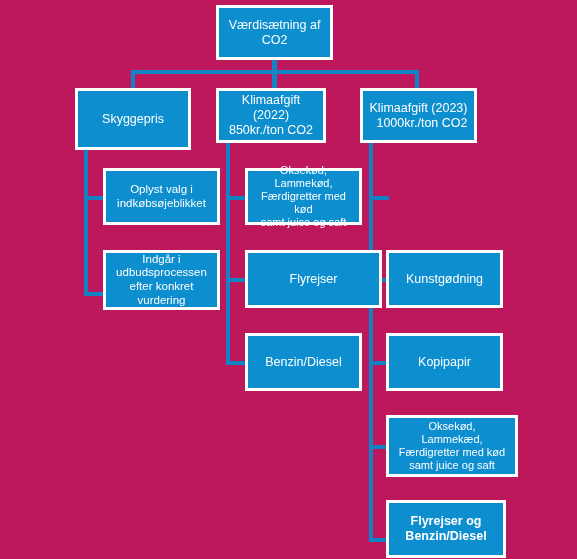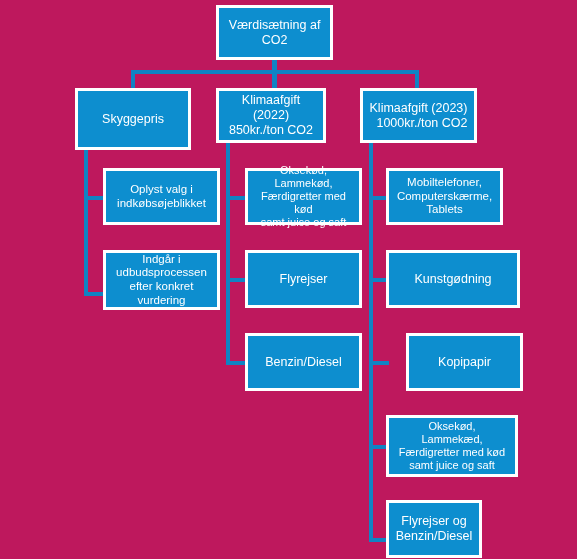--- a/index.html
+++ b/index.html
@@ -79,28 +79,25 @@
   <div class="node small" style="left:103px; top:250px; width:117px; height:60px;">Indgår i
 udbudsprocessen
 efter konkret
 vurdering</div>
   <div class="node small" style="left:103px; top:168px; width:117px; height:57px;">Oplyst valg i
 indkøbsøjeblikket</div>
 
   <div class="node tiny" style="left:245px; top:168px; width:117px; height:57px;">Oksekød, Lammekød,
 Færdigretter med kød
 samt juice og saft</div>
-  <div class="node" style="left:245px; top:250px; width:117px; height:58px;">Flyrejser</div>
+  <div class="node" style="left:245px; top:250px; width:137px; height:58px;">Flyrejser</div>
   <div class="node" style="left:245px; top:333px; width:117px; height:58px;">Benzin/Diesel</div>
 
-  <div class="node small" style="left:386px; top:168px; width:117px; height:57px;">Mobiltelefoner,
-Computerskærme,
-Tablets</div>
-  <div class="node" style="left:386px; top:250px; width:134px; height:58px;">Kunstgødning</div>
-  <div class="node" style="left:406px; top:333px; width:117px; height:58px;">Kopipapir</div>
+  <div class="node" style="left:386px; top:250px; width:117px; height:58px;">Kunstgødning</div>
+  <div class="node" style="left:386px; top:333px; width:117px; height:58px;">Kopipapir</div>
   <div class="node tiny" style="left:386px; top:415px; width:132px; height:62px;">Oksekød,
 Lammekæd,
 Færdigretter med kød
 samt juice og saft</div>
-  <div class="node" style="left:386px; top:500px; width:96px; height:58px;">Flyrejser og
+  <div class="node" style="left:386px; top:500px; width:120px; height:58px;font-weight:bold;">Flyrejser og
 Benzin/Diesel</div>
 
 </div>
 
 </body></html>

